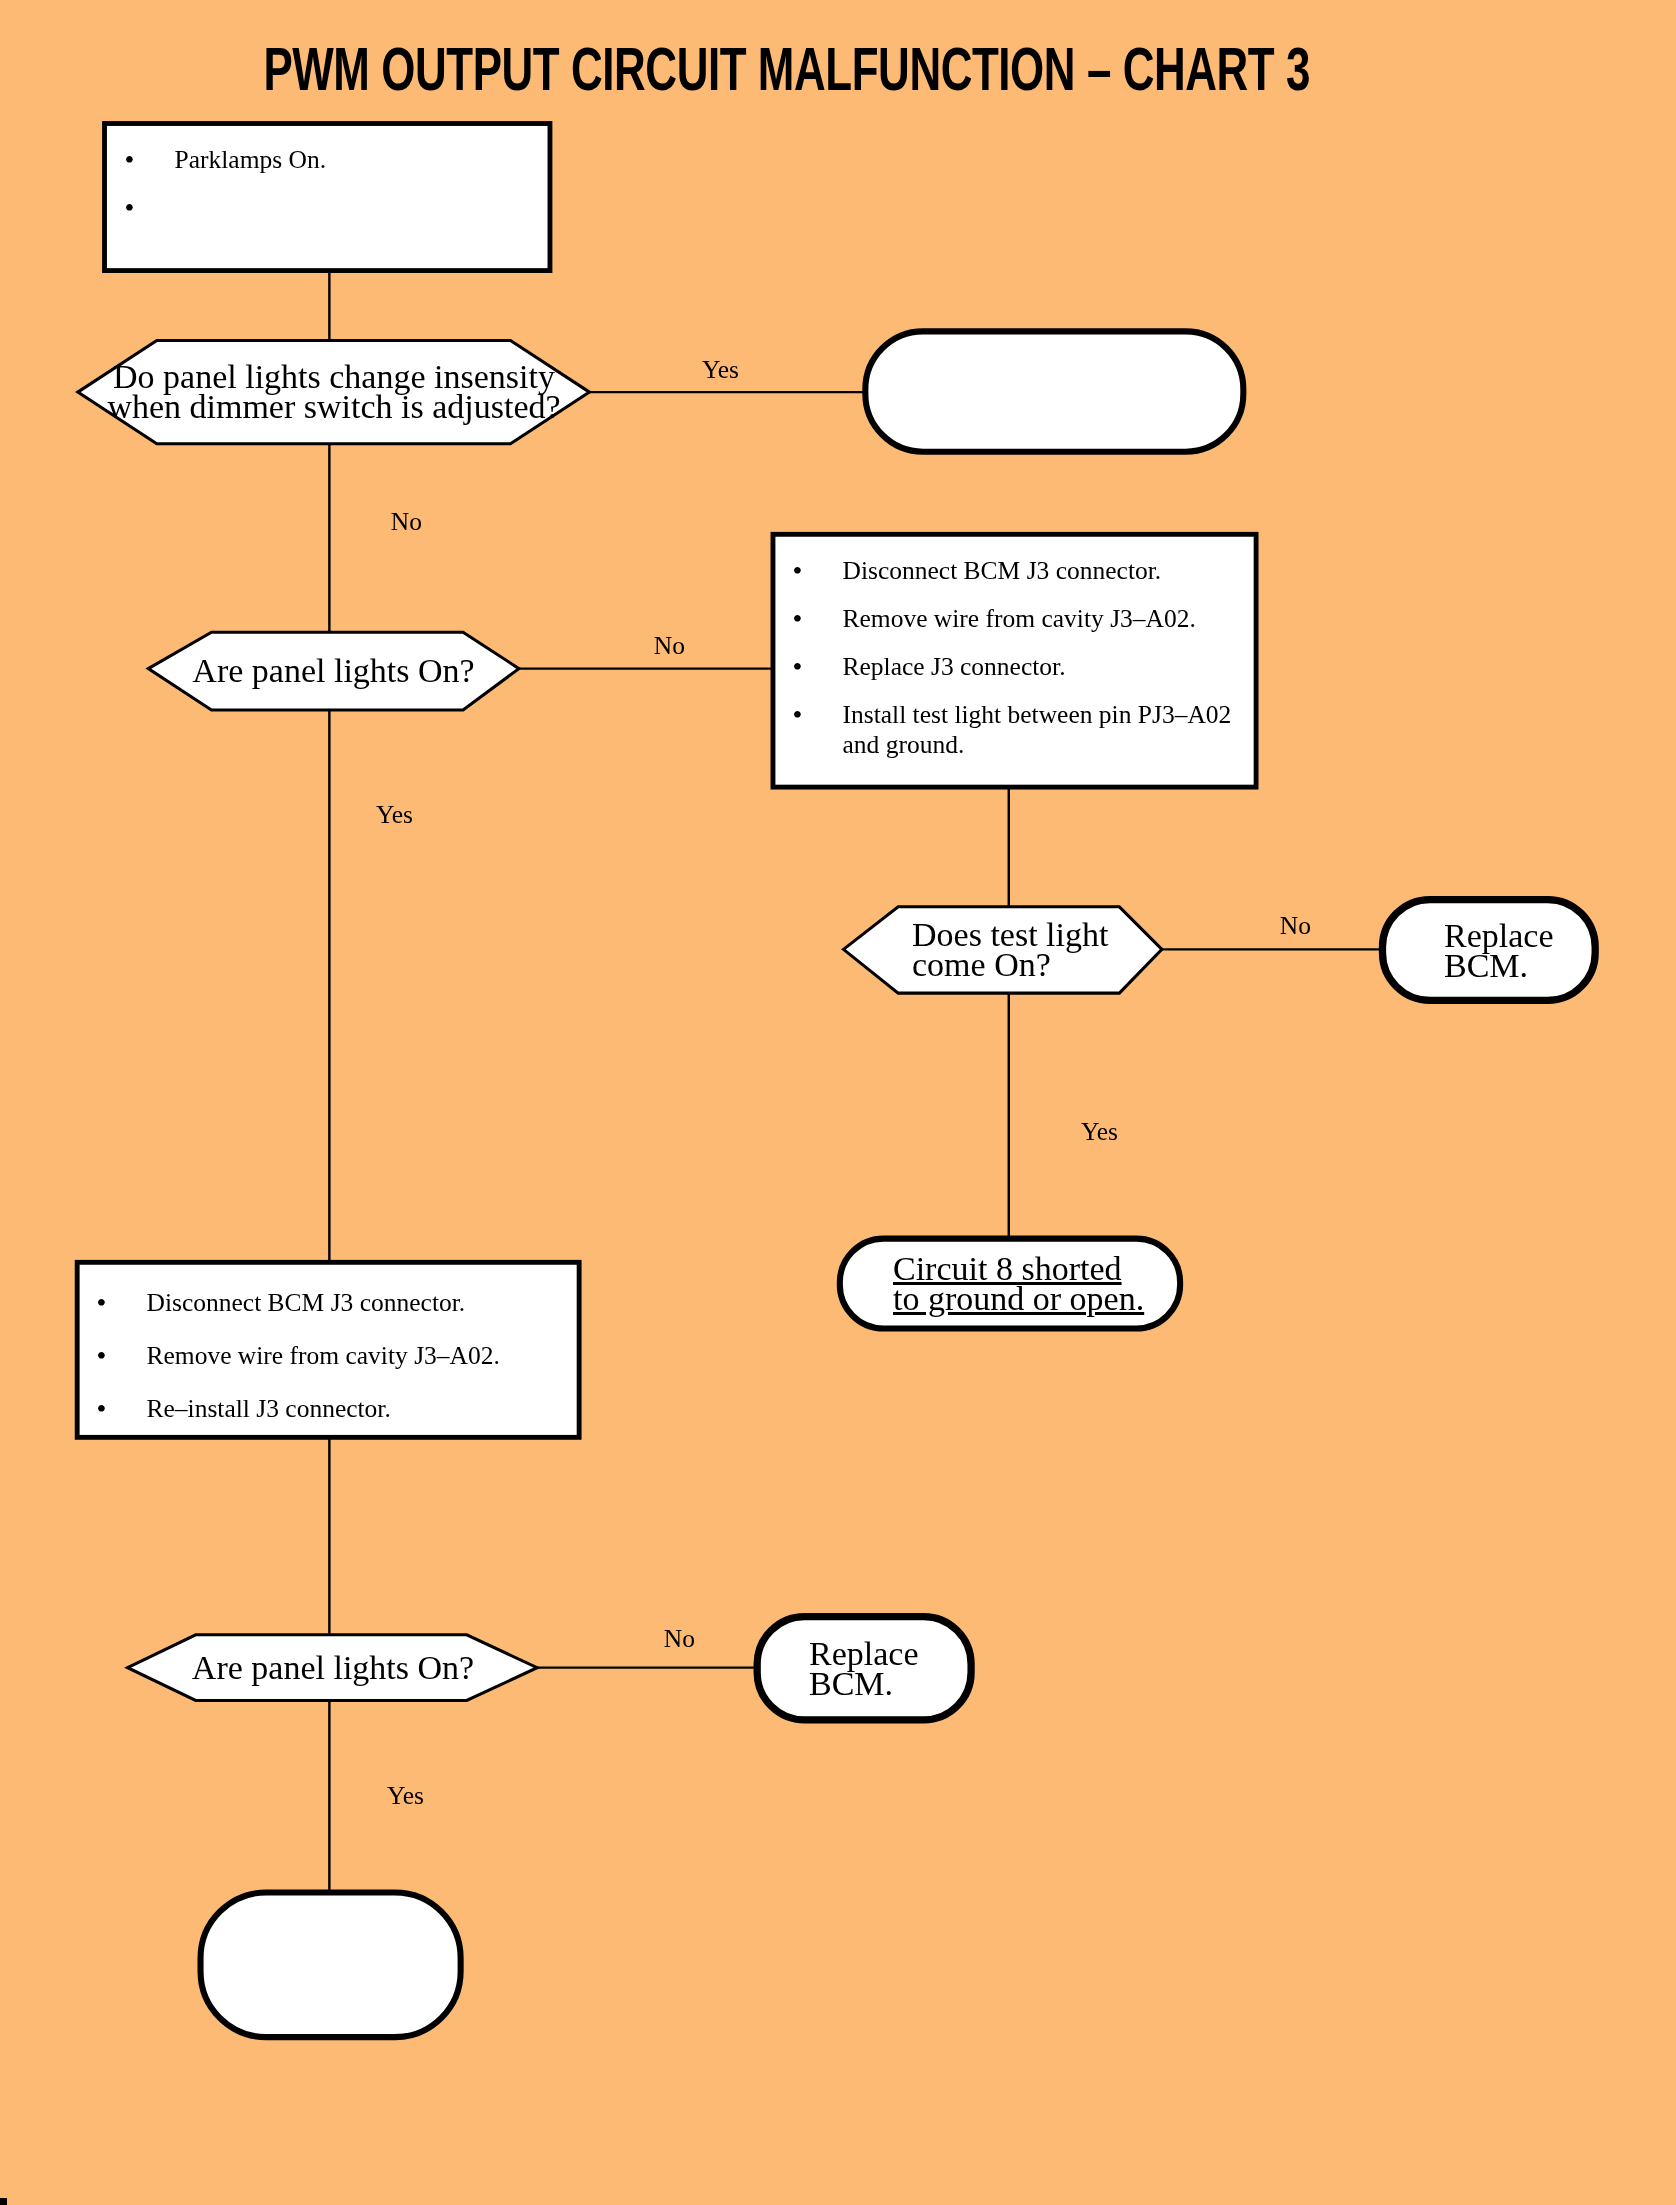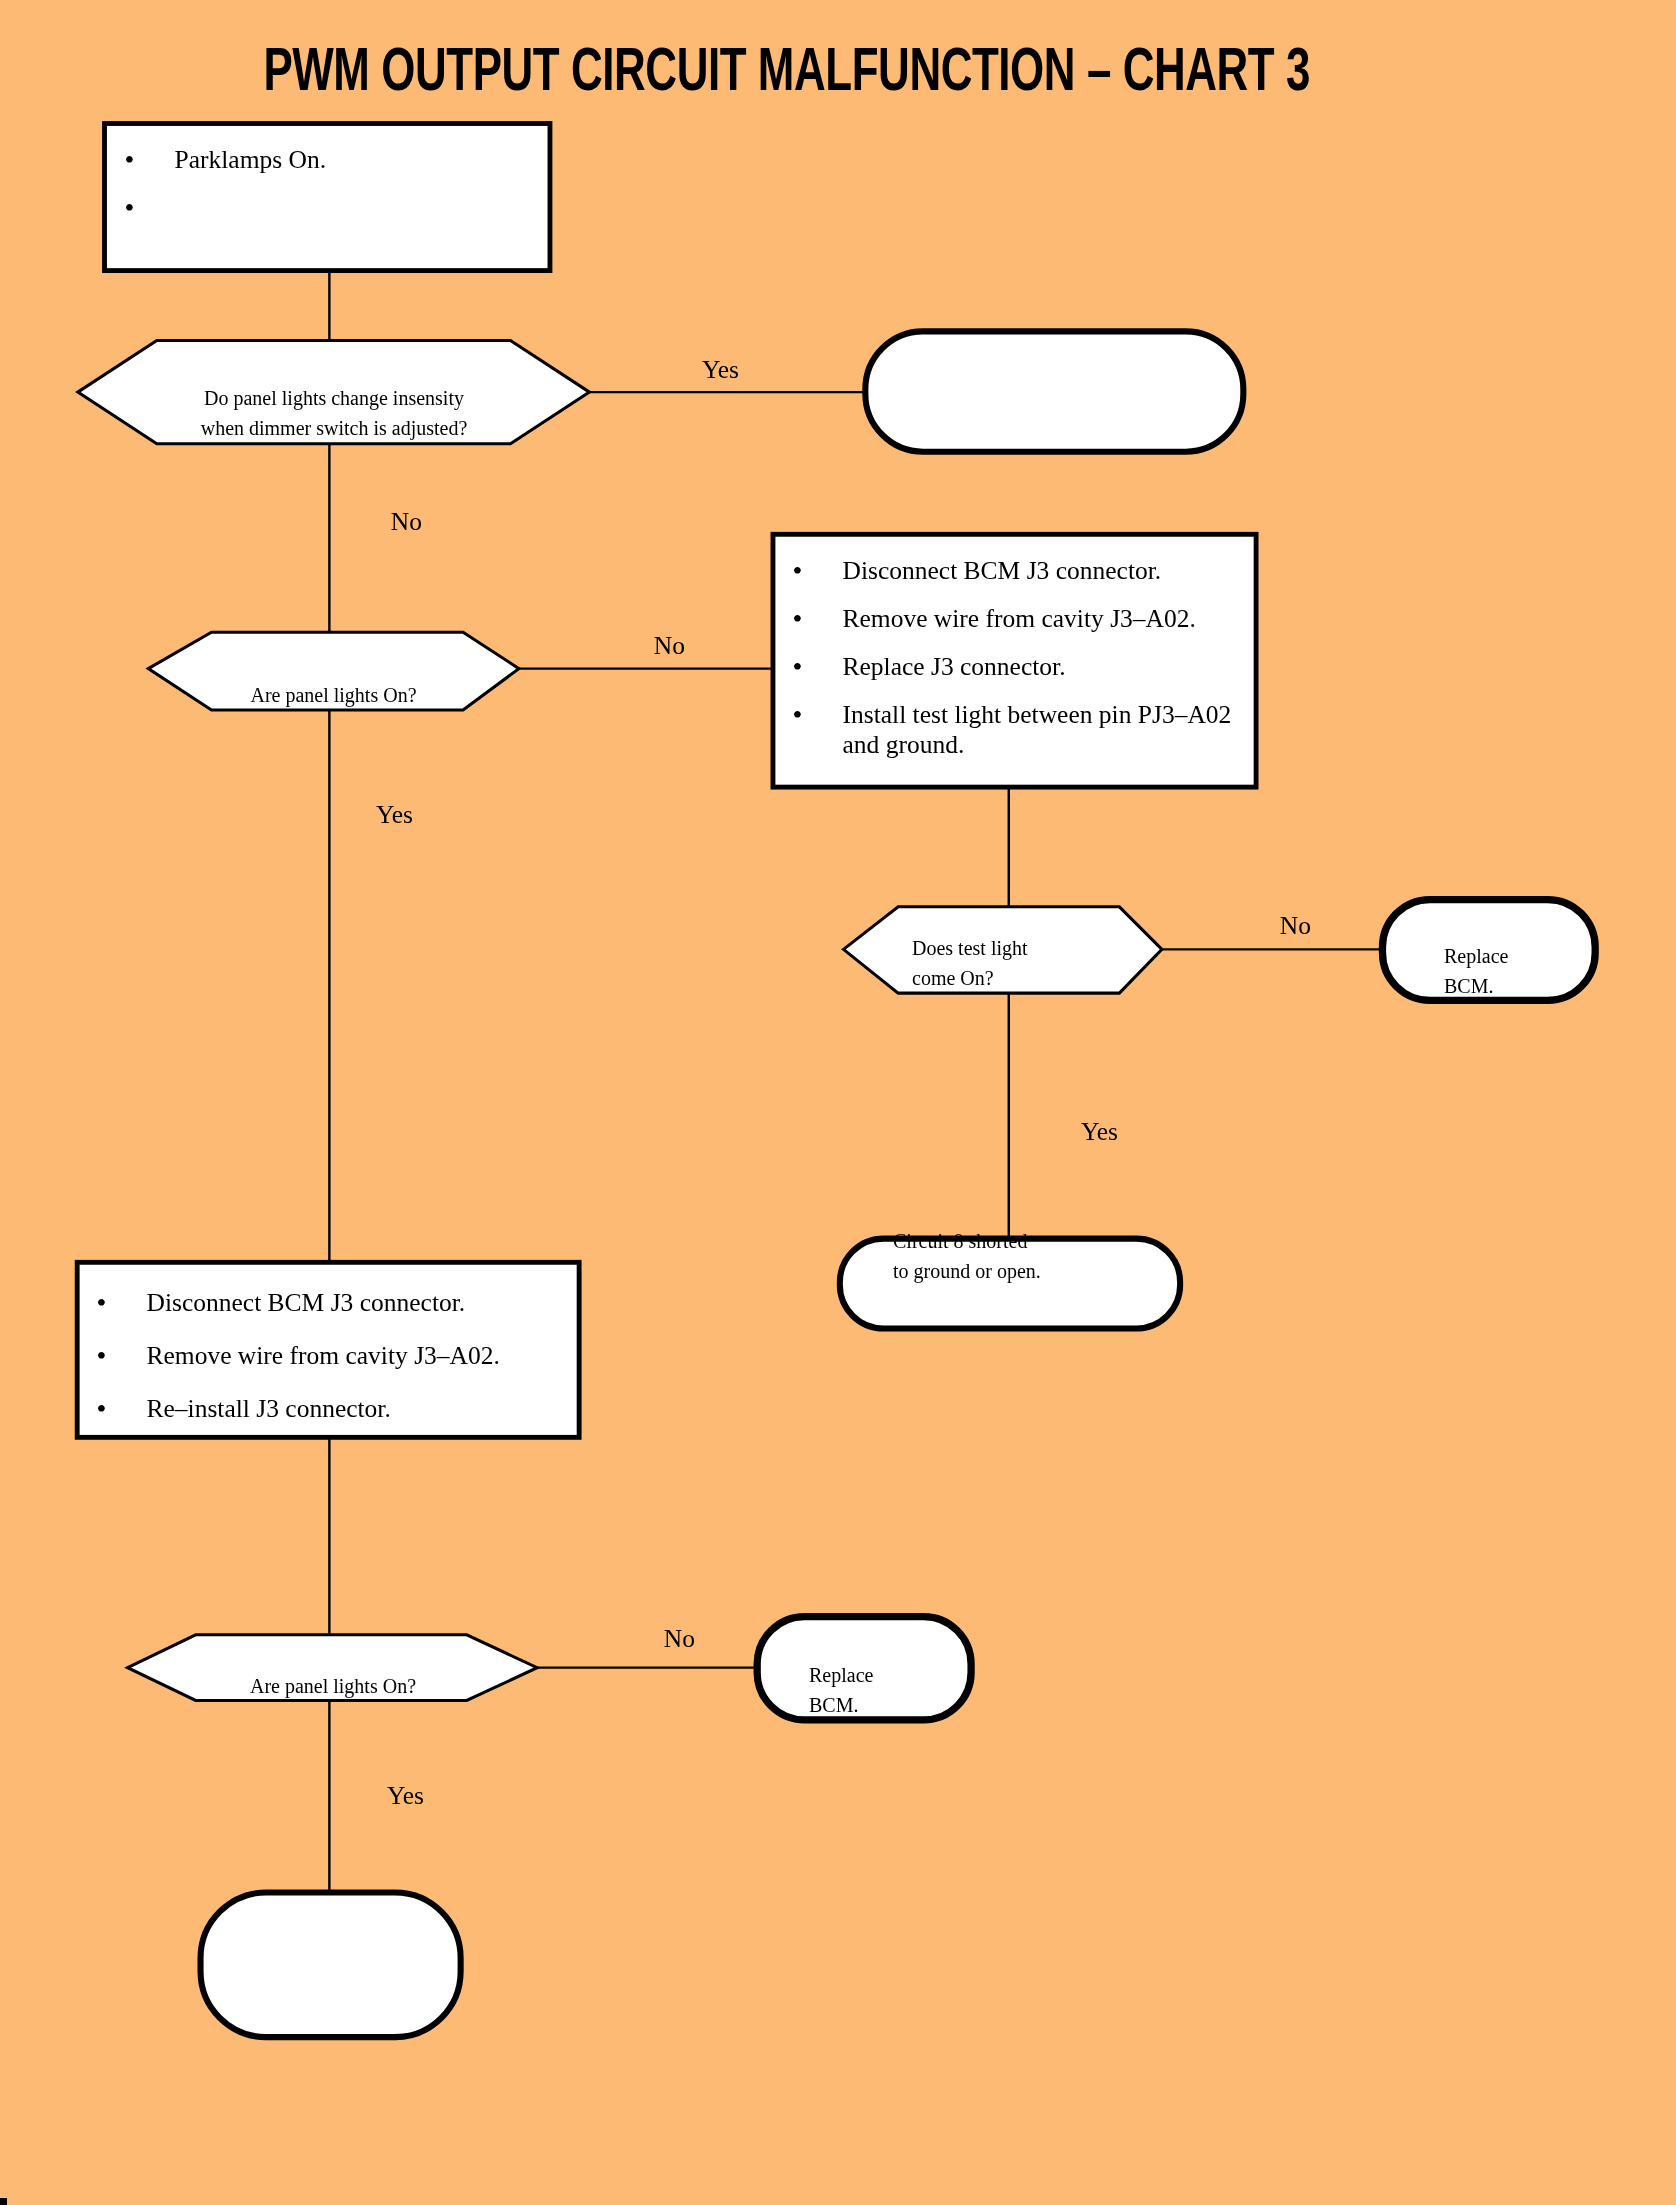--- a/index.html
+++ b/index.html
@@ -17,23 +17,23 @@
   .title{
     left:0;top:34px;width:1574px;
     text-align:center;
     font-family:"Liberation Sans", sans-serif;
     font-weight:bold;
     font-size:61px;
     letter-spacing:-0.6px;
   }
   .title > span{display:inline-block;transform:scaleX(0.72);transform-origin:50% 50%;}
   .node-label{
-    display:flex;align-items:flex-end;justify-content:center;
+    display:flex;align-items:center;justify-content:center;
     text-align:center;
-    font-size:20px;line-height:30px;
+    font-size:34px;line-height:30px;
   }
   .node-label.left{justify-content:flex-start;text-align:left;}
   .edge-label{
     font-size:25.5px;line-height:28px;
     width:97px;text-align:right;
   }
   .list{box-sizing:border-box;padding-top:22px;padding-left:19.5px;font-size:25.5px;line-height:30px;}
   .brow{display:flex;align-items:flex-start;}
   .brow .dot{flex:0 0 50px;font-size:28px;line-height:30px;}
   .brow .btxt{flex:1 1 auto;}
@@ -130,21 +130,21 @@
 come On?</span>
   </div>
   <div class="abs edge-label" style="left:1214px;top:912px;">No</div>
   <div class="abs edge-label" style="left:1021px;top:1118px;">Yes</div>
 
   <div class="abs node-label left" style="left:1383px;top:900px;width:213px;height:101px;padding-left:61px;box-sizing:border-box;">
     <span class="pre">Replace
 BCM.</span>
   </div>
 
-  <div class="abs node-label left" style="left:840px;top:1196px;width:340px;height:90px;padding-left:53px;box-sizing:border-box;">
+  <div class="abs node-label left" style="left:840px;top:1239px;width:340px;height:90px;padding-left:53px;box-sizing:border-box;text-decoration:underline;">
     <span class="pre">Circuit 8 shorted
 to ground or open.</span>
   </div>
 
   <div class="abs list roomy" style="left:77px;top:1262px;width:502px;height:175px;">
     <div class="brow gap38">
       <span class="dot">•</span>
       <span class="btxt pre">Disconnect BCM J3 connector.</span>
     </div>
     <div class="brow gap38">

